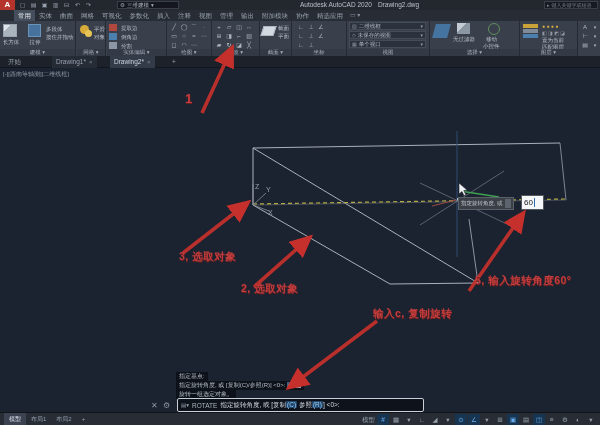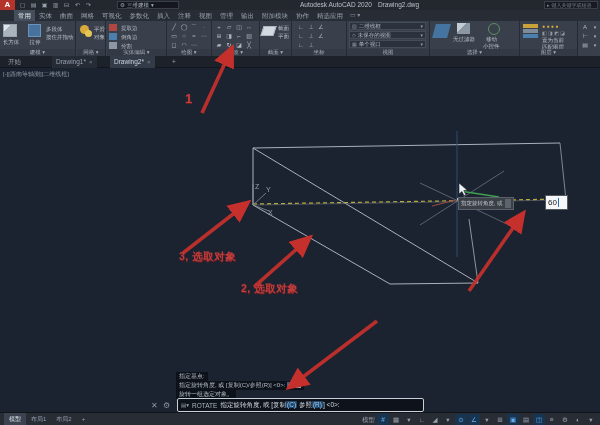--- a/index.html
+++ b/index.html
@@ -53,21 +53,21 @@
 
   svg.layer { position:absolute; left:0; top:0; width:600px; height:425px; pointer-events:none; }
   #svg-under { z-index:3; }
   #svg-arrows { z-index:40; }
 
   
   #rot-tooltip { position:absolute; left:458px; top:197px; width:56px; height:13px; background:#3b4046;
     border:1px solid #5a6069; color:#c3c9d1; font-size:5.5px; line-height:11px; padding:0 2px;
     display:flex; align-items:center; gap:2px; z-index:6; }
   #rot-tooltip .more { width:6px; height:9px; background:#5d646d; }
-  #angle-input { position:absolute; left:545px; top:195px; width:23px; height:15px; background:#f4f6f8;
+  #angle-input { position:absolute; left:521px; top:195px; width:23px; height:15px; background:#f4f6f8;
     border:1px solid #53585f; color:#16181b; font-size:8px; line-height:13px; padding-left:2px; z-index:6; display:flex; align-items:center; }
   #angle-input .caret { width:1px; height:9px; background:#2b6cb5; margin-left:1px; }
 
   
   .anno { position:absolute; color:#c23d3d; font-weight:bold; font-size:10.5px; letter-spacing:0.5px;
     text-shadow:0.5px 0.5px 0 #701f1f; z-index:50; white-space:nowrap; }
 
   
   .hist { position:absolute; left:176px; background:rgba(8,12,18,0.72); color:#b6bdc6; font-size:6px;
     line-height:7px; padding:1px 3px; white-space:nowrap; z-index:5; }
@@ -388,20 +388,22 @@
       <line x1="254" y1="287" x2="308" y2="239" marker-end="url(#ah)"></line>
       <line x1="183" y1="253" x2="246" y2="204" marker-end="url(#ah)"></line>
       <line x1="377" y1="321" x2="291" y2="386" marker-end="url(#ah)"></line>
       <line x1="469" y1="291" x2="522" y2="215" marker-end="url(#ah)"></line>
     </g>
   </svg>
 
   <div class="anno" style="left:185px;top:91px;font-size:13px">1</div>
   <div class="anno" style="left:241px;top:282px">2, 选取对象</div>
   <div class="anno" style="left:179px;top:250px">3, 选取对象</div>
+  <div class="anno" style="left:373px;top:307px">输入c, 复制旋转</div>
+  <div class="anno" style="left:475px;top:274px">5, 输入旋转角度60°</div>
 
   <div id="statusbar">
     <div id="layout-tabs">
       <span class="ltab active">模型</span>
       <span class="ltab">布局1</span>
       <span class="ltab">布局2</span>
       <span class="ltab">+</span>
     </div>
     <div id="status-icons">
       <span class="sic">模型</span>

